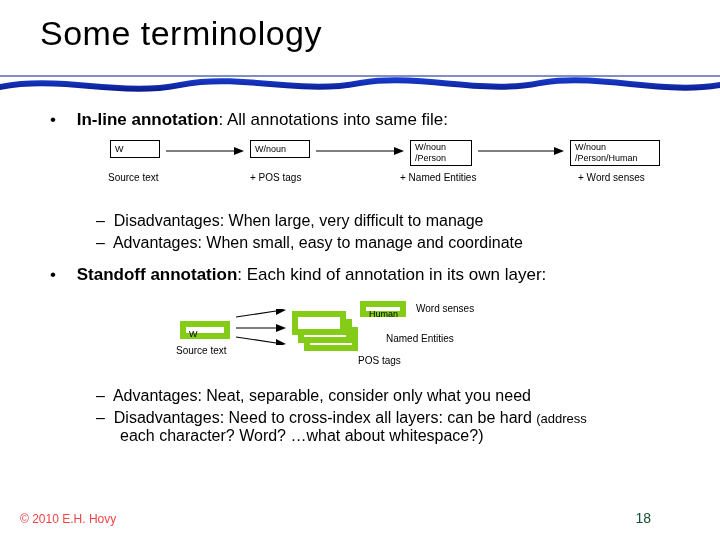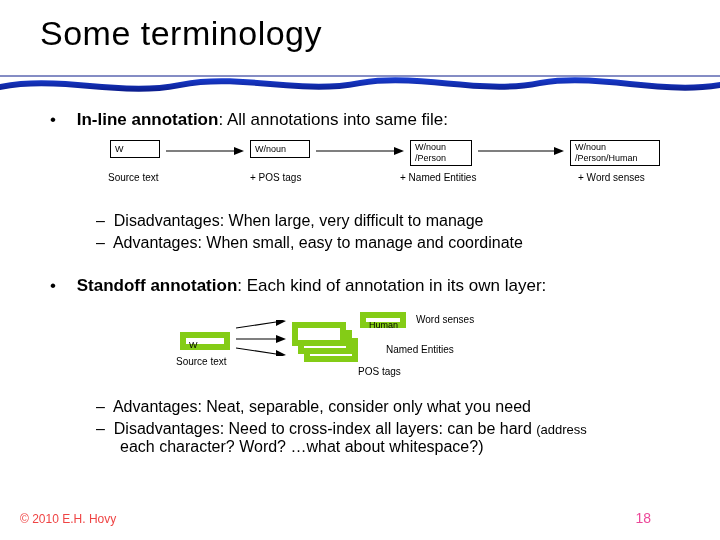--- a/index.html
+++ b/index.html
@@ -126,21 +126,21 @@
     left: 20px;
     bottom: 14px;
     font-size: 12px;
     color: #ef4444;
   }
   .footer-right {
     position: absolute;
     right: 24px;
     bottom: 14px;
     font-size: 14px;
-    color: #ec4899;
+    color: #14532d;
   }
 </style>
 </head>
 <body>
 
 <div class="slide">
 
   <div class="title">Some terminology</div>
 
   <svg class="rule-art" viewBox="0 0 720 30" preserveAspectRatio="none">
@@ -185,21 +185,21 @@
 
       <div class="caption" style="left:-2px;">Source text</div>
       <div class="caption" style="left:140px;">+ POS tags</div>
       <div class="caption" style="left:290px;">+ Named Entities</div>
       <div class="caption" style="left:468px;">+ Word senses</div>
     </div>
 
     <div class="sub">–&nbsp; <span>Disadvantages: When large, very difficult to manage</span></div>
     <div class="sub">–&nbsp; <span>Advantages: When small, easy to manage and coordinate</span></div>
 
-    <div class="bullet1" style="margin-top:24px;">
+    <div class="bullet1" style="margin-top:13px;">
       <span class="dot">•</span>
       <b>Standoff annotation</b><span class="inlinedesc">: Each kind of annotation in its own layer:</span>
     </div>
 
     <div class="diagram2">
 
       <div class="layerbox" style="left:0; top:28px; width:50px; height:18px;">W</div>
       <div class="layerlabel" style="left:-4px; top:52px;">Source text</div>
 
       <svg class="d2-arrow" style="left:56px; top:16px;" viewBox="0 0 50 10">

